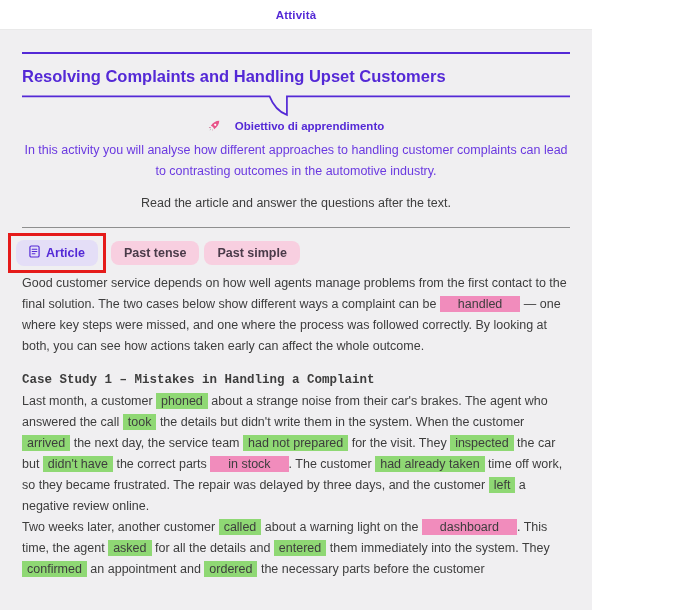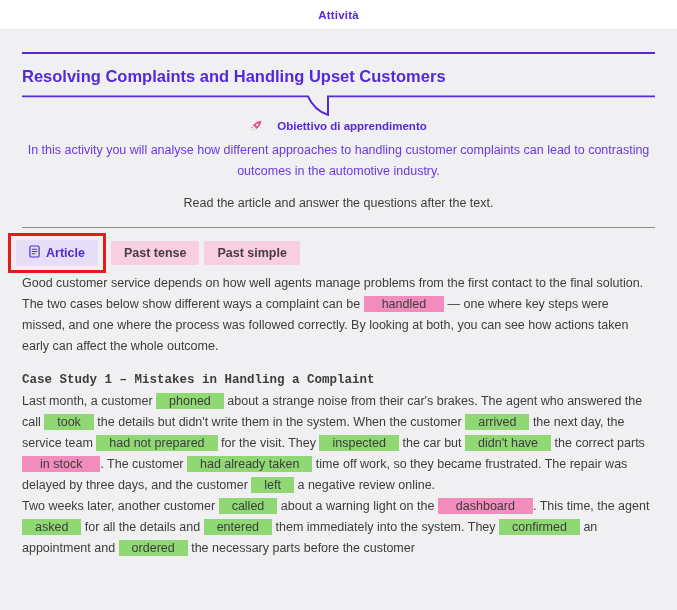--- a/index.html
+++ b/index.html
@@ -1,18 +1,18 @@
 <!DOCTYPE html>
 <html style="--accent: #5429d6; --accent_light: #6b3ae0; --text: #3d3d3d; --page_bg: #f0eff1; --header_bg: #ffffff; --highlight_green: #8fd874; --highlight_pink: #f18cbc; --tab_active_bg: #e4def7; --tab_pink_bg: #f8cfe0; --tab_pink_text: #4a3b49; --annotation_red: #e51a1a;"><head>
 <meta charset="utf-8">
 <style>
   * { box-sizing: border-box; }
   html, body { margin: 0; padding: 0; background: #ffffff; }
   .page {
-    width: 677px; height: 610px; overflow: hidden;
+    width: 592px; height: 610px; overflow: hidden;
     background: var(--page_bg, #f0eff1);
     font-family: "Liberation Sans", sans-serif;
     position: relative;
   }
   .topbar {
     background: var(--header_bg, #ffffff);
     height: 30px;
     display: flex; align-items: center; justify-content: center;
     border-bottom: 1px solid #e9e9e9;
   }
@@ -48,42 +48,42 @@
     text-align: center; font-size: 12.5px; margin: 15px 0 12px;
   }
   .gray-divider { border: none; border-top: 1px solid #8f8f8f; margin: 17px 0 0; }
   .tabs { display: flex; align-items: center; gap: 5px; margin-top: 5px; }
   .annotation-box {
     border: 3px solid var(--annotation_red, #e51a1a);
     padding: 4px 5px; margin-left: -14px;
     display: inline-flex;
   }
   .tab {
-    border: none; border-radius: 2px;
+    border: none; border-radius: 8px;
     padding: 5px 13px; font-size: 12.5px; font-weight: 600;
     font-family: "Liberation Sans", sans-serif;
     cursor: pointer; white-space: nowrap;
     display: inline-flex; align-items: center; gap: 6px;
   }
   .tab-active { background: var(--tab_active_bg, #e4def7); color: var(--accent, #5429d6); }
   .tab-pink   { background: var(--tab_pink_bg, #f8cfe0); color: var(--tab_pink_text, #4a3b49); }
   .doc-icon { display: inline-block; }
   .article-heading {
     color: var(--accent, #5429d6);
     font-size: 15px; font-weight: 700; margin: 17px 0 7px;
   }
   .subheading {
     color: var(--text, #3d3d3d);
     font-size: 12.5px; font-weight: 700; margin: 16px 0 4px; font-family: Liberation Mono, monospace;
   }
   .body-text {
     color: var(--text, #3d3d3d);
     font-size: 12.5px; line-height: 1.68; margin: 0;
   }
-  .hl-green { background: var(--highlight_green, #8fd874); padding: 1px 13px; margin-top: 23px; }
+  .hl-green { background: var(--highlight_green, #8fd874); padding: 1px 5px; margin-top: 23px; }
   .hl-pink  { background: var(--highlight_pink, #f18cbc); padding: 1px 18px; }
 </style>
 </head>
 <body>
 
 <div class="page">
 
   <header class="topbar">
     <div class="topbar-title">Attività</div>
   </header>

